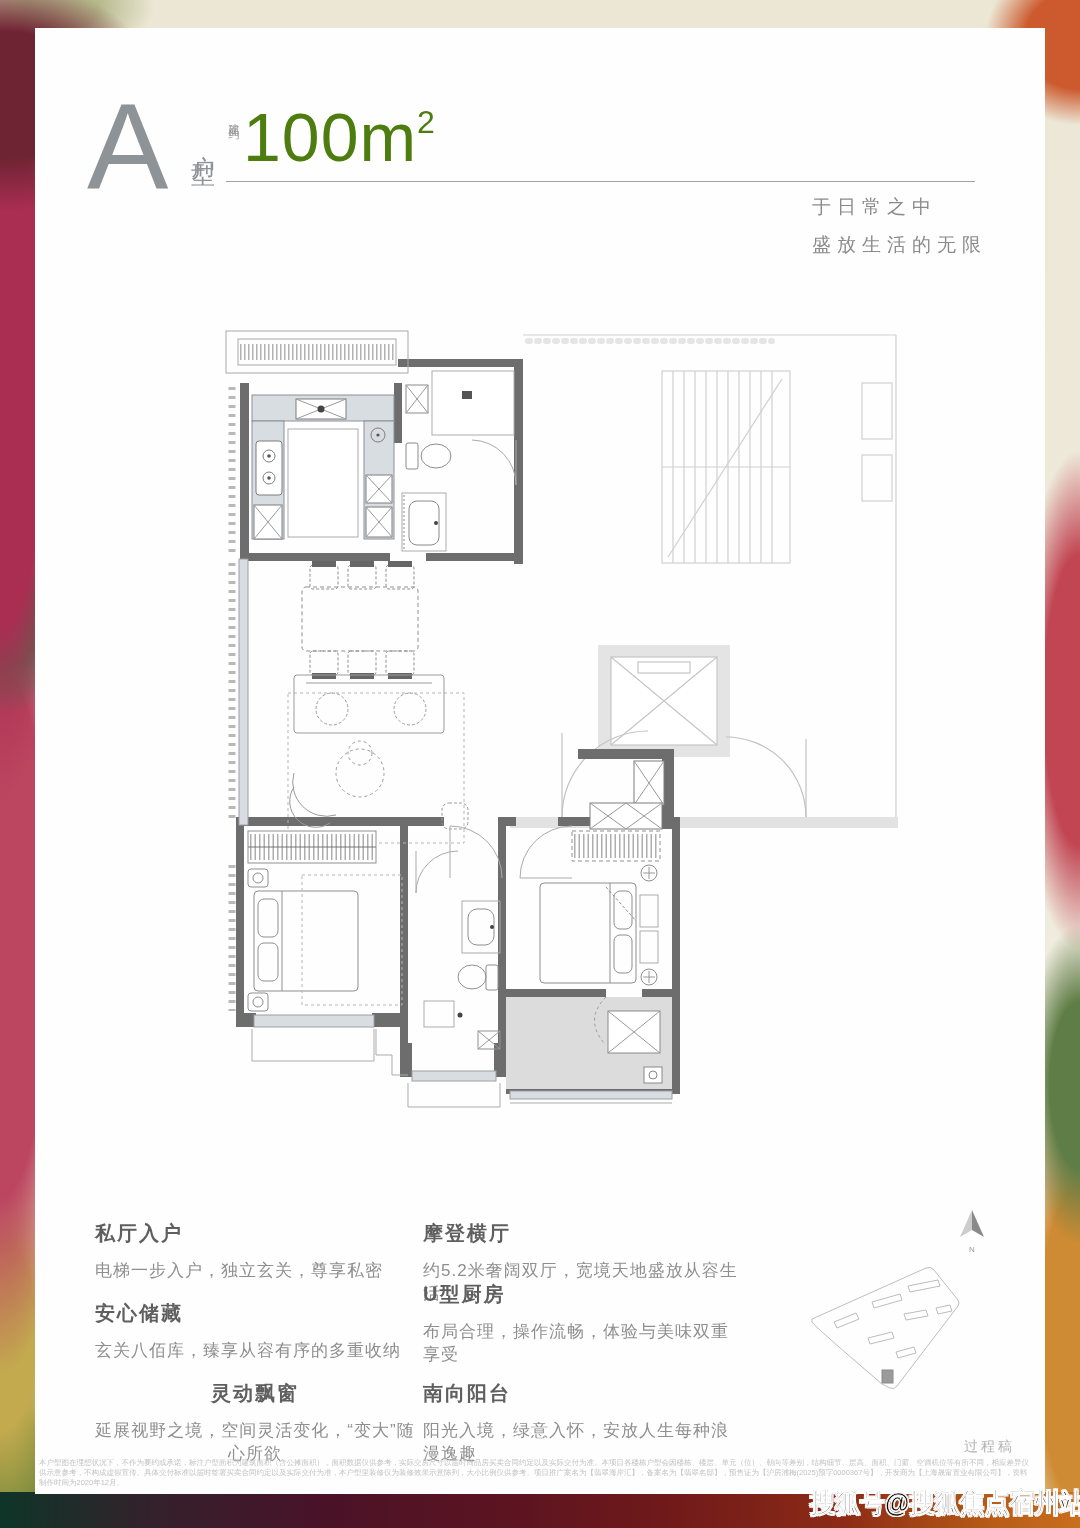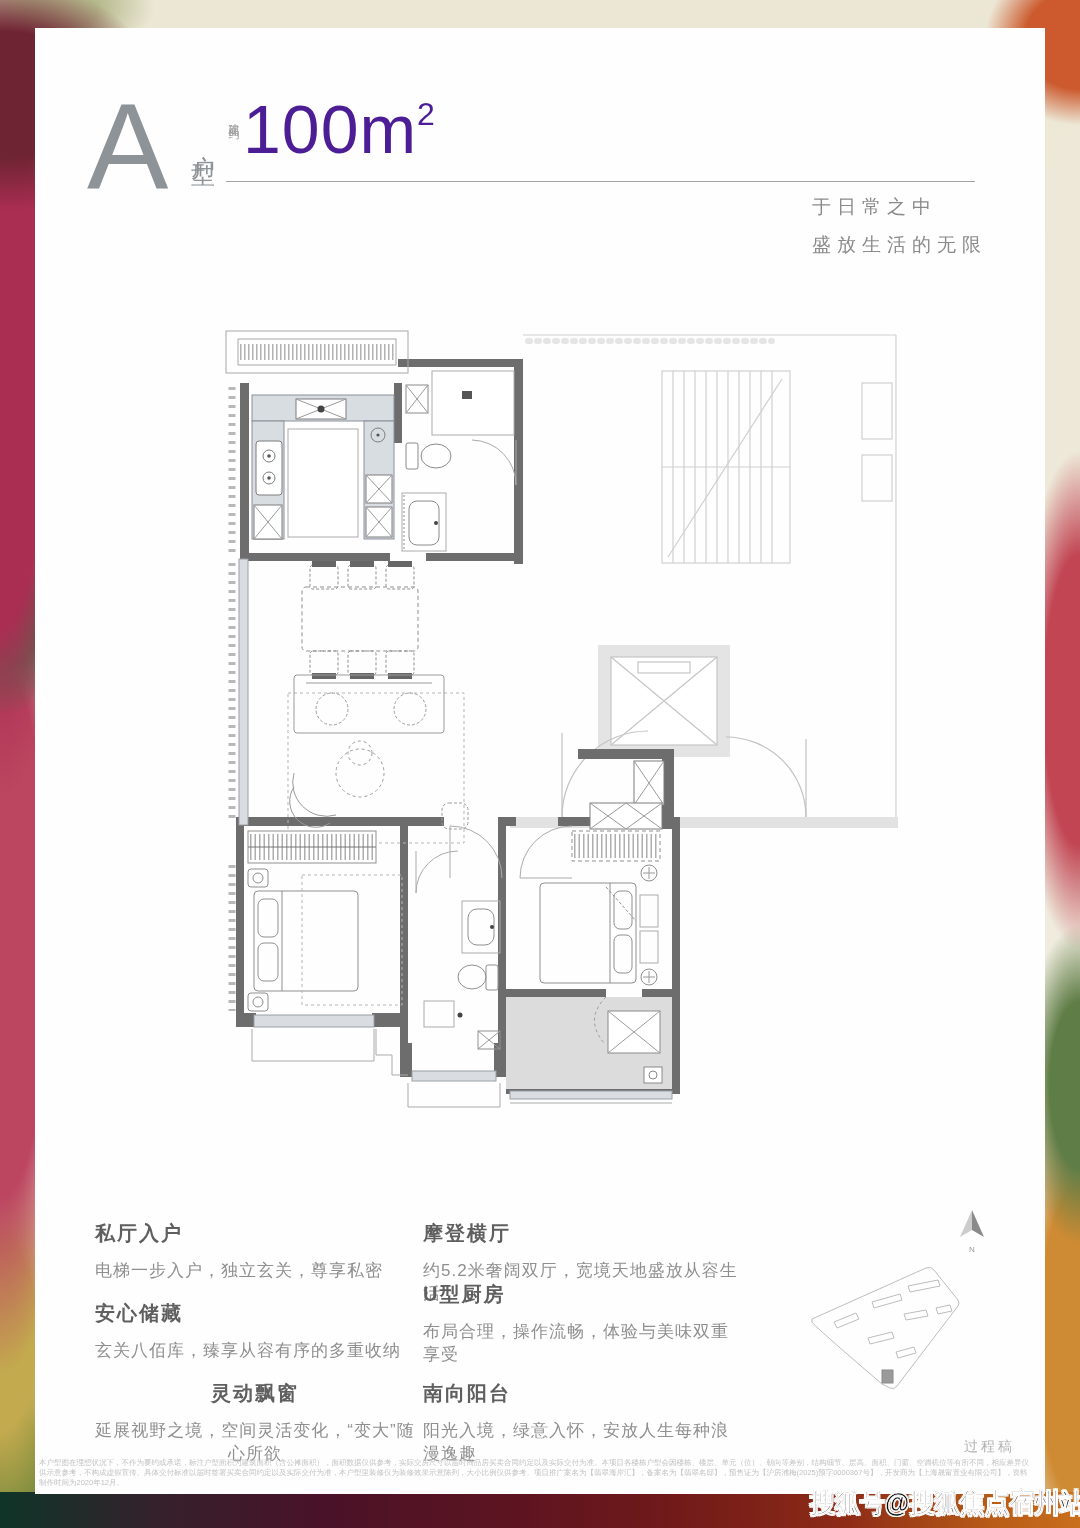--- a/index.html
+++ b/index.html
@@ -34,21 +34,21 @@
   
   .card{position:absolute;left:35px;top:28px;width:1010px;height:1466px;background:#fefefe;}
 
   
   .type-letter{position:absolute;left:52px;top:58px;font-size:122px;line-height:1;
     font-weight:300;color:#8e9397;}
   .type-label{position:absolute;left:152px;top:108px;writing-mode:vertical-rl;
     text-orientation:upright;font-size:24px;letter-spacing:8px;color:#8e9397;}
   .area-prefix{position:absolute;left:191px;top:86px;writing-mode:vertical-rl;
     text-orientation:upright;font-size:11px;letter-spacing:3px;color:#9a9a9a;}
-  .area-value{position:absolute;left:208px;top:62px;font-size:68px;color:#4c1d95;
+  .area-value{position:absolute;left:208px;top:70px;font-size:68px;color:#4d7c0f;
     letter-spacing:1px;}
   .area-value sup{font-size:32px;vertical-align:28px;}
   .header-rule{position:absolute;left:191px;top:153px;width:749px;height:0;
     border-top:1px solid #a3a3a3;}
   .layout-label{position:absolute;left:191px;top:161px;font-size:27px;
     letter-spacing:4px;color:#8a8f92;}
 
   
   .slogan{position:absolute;right:58px;top:160px;text-align:left;color:#8b8b8b;
     font-size:19px;letter-spacing:6px;line-height:38px;}

